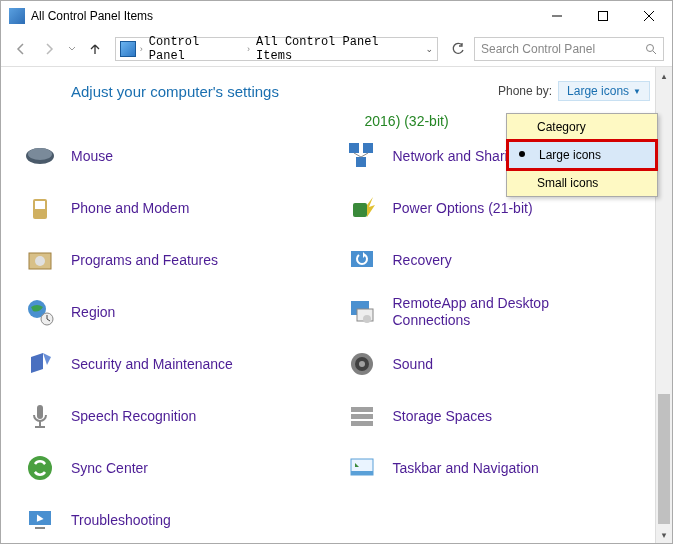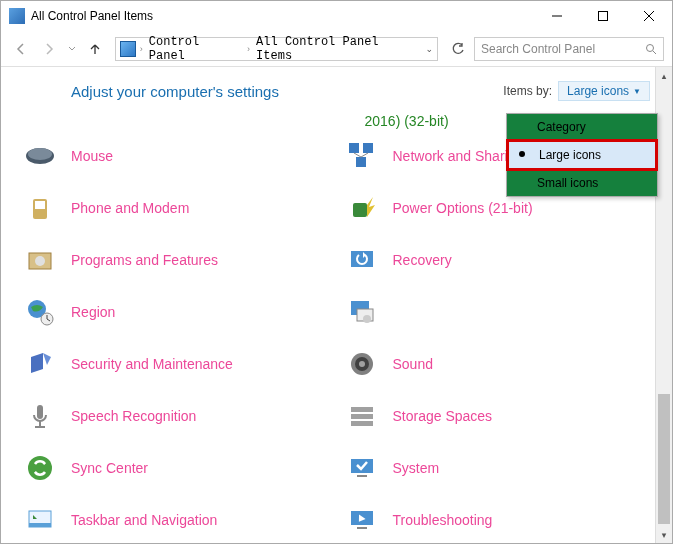--- a/index.html
+++ b/index.html
@@ -21,23 +21,23 @@
 .search .mag { margin-left: auto; }
 .heading-row { display: flex; align-items: center; padding: 14px 22px 8px 22px; margin-left: 48px; }
 .heading { color: #1a6fb0; font-size: 15px; }
 .viewby { margin-left: auto; display: flex; align-items: center; gap: 6px; font-size: 12px; color: #444; }
 .viewby .sel { color: #1a6fb0; background: #eaf3fb; border: 1px solid #c8e0f2; padding: 2px 8px; display: flex; align-items: center; gap: 4px; }
 .viewby .sel .tri { font-size: 8px; }
 .content { position: relative; padding: 4px 14px 10px 22px; height: 436px; overflow: hidden; }
 .items { display: grid; grid-template-columns: 1fr 1fr; column-gap: 8px; row-gap: 18px; }
 .item { display: flex; align-items: center; gap: 14px; color: #2a8a2a; font-size: 14px; }
 .item .ico { width: 34px; height: 34px; flex-shrink: 0; display: flex; align-items: center; justify-content: center; }
-.item .lbl { color: #ec4899; line-height: 1.2; max-width: 200px; }
+.item .lbl { color: #4c1d95; line-height: 1.2; max-width: 200px; }
 .cut-row { color: #888; font-size: 14px; padding: 0 0 10px 48px; display: grid; grid-template-columns: 1fr 1fr; }
-.dropdown { position: absolute; top: 112px; right: 14px; width: 152px; background: #15803d; border: 1px solid #aaa; box-shadow: 2px 2px 4px rgba(0,0,0,.2); z-index: 10; }
+.dropdown { position: absolute; top: 112px; right: 14px; width: 152px; background: #fef9c3; border: 1px solid #aaa; box-shadow: 2px 2px 4px rgba(0,0,0,.2); z-index: 10; }
 .dropdown .ditem { padding: 6px 8px 6px 30px; font-size: 12px; color: #000; position: relative; }
 .dropdown .ditem .bullet { position: absolute; left: 10px; top: 9px; width: 6px; height: 6px; border-radius: 50%; background: #000; }
 .dropdown .highlight { border: 3px solid #d40000; margin: -1px; }
 .scrollbar { position: absolute; right: 0; top: 66px; width: 17px; bottom: 0; background: #f0f0f0; border-left: 1px solid #ddd; }
 .scrollbar .up, .scrollbar .down { height: 17px; display: flex; align-items: center; justify-content: center; font-size: 9px; color: #555; }
 .scrollbar .track { position: absolute; top: 17px; bottom: 17px; left: 0; right: 0; }
 .scrollbar .thumb { position: absolute; left: 2px; right: 2px; top: 310px; height: 130px; background: #c0c0c0; }
 .scrollbar .down { position: absolute; bottom: 0; left: 0; right: 0; }
 svg { display: block; }
 </style>
@@ -107,21 +107,21 @@
           <circle cx="5" cy="5" r="3.5" fill="none" stroke="#888"></circle>
           <line x1="8" y1="8" x2="11" y2="11" stroke="#888"></line>
         </svg>
     </span>
   </div>
 </div>
 
 <div class="heading-row">
   <div class="heading">Adjust your computer's settings</div>
   <div class="viewby">
-    <span>Items by:</span>
+    <span>Phone by:</span>
     <span class="sel">
       <span>Large icons</span>
       <span class="tri">▼</span>
     </span>
   </div>
 </div>
 
 <div class="content">
   <div class="cut-row">
     <span></span>
@@ -203,20 +203,21 @@
       <span class="lbl">Region</span>
     </div>
     <div class="item">
       <span class="ico">
           <svg width="30" height="30">
             <rect x="4" y="4" width="18" height="14" fill="#4a90d0"></rect>
             <rect x="10" y="12" width="16" height="12" fill="#eee" stroke="#888"></rect>
             <circle cx="20" cy="22" r="4" fill="#ccc"></circle>
           </svg>
         </span>
+      <span class="lbl">RemoteApp and Desktop Connections</span>
     </div>
 
     <div class="item">
       <span class="ico">
           <svg width="30" height="30">
             <path d="M6 8 L18 4 L18 20 L6 24 Z" fill="#4a70c0"></path>
             <path d="M18 4 L26 8 L22 16" fill="#6a90d8"></path>
           </svg>
         </span>
       <span class="lbl">Security and Maintenance</span>
@@ -256,30 +257,20 @@
 
     <div class="item">
       <span class="ico">
           <svg width="30" height="30">
             <circle cx="15" cy="15" r="12" fill="#4aa040"></circle>
             <path d="M10 11 A6 6 0 0 1 20 11 L18 9 M20 19 A6 6 0 0 1 10 19 L12 21" fill="none" stroke="#fff" stroke-width="2.5"></path>
           </svg>
         </span>
       <span class="lbl">Sync Center</span>
     </div>
-    <div class="item">
-      <span class="ico">
-          <svg width="30" height="30">
-            <rect x="4" y="6" width="22" height="14" fill="#4a90d0"></rect>
-            <path d="M10 12 L14 16 L20 9" fill="none" stroke="#fff" stroke-width="2.5"></path>
-            <rect x="10" y="22" width="10" height="2" fill="#888"></rect>
-          </svg>
-        </span>
-      <span class="lbl">System</span>
-    </div>
 
     <div class="item">
       <span class="ico">
           <svg width="30" height="30">
             <rect x="4" y="6" width="22" height="16" fill="#eaf4ff" stroke="#5aa0d8"></rect>
             <rect x="4" y="18" width="22" height="4" fill="#5aa0d8"></rect>
             <path d="M8 10 L12 14 L8 14" fill="#3a8a3a"></path>
           </svg>
         </span>
       <span class="lbl">Taskbar and Navigation</span>

